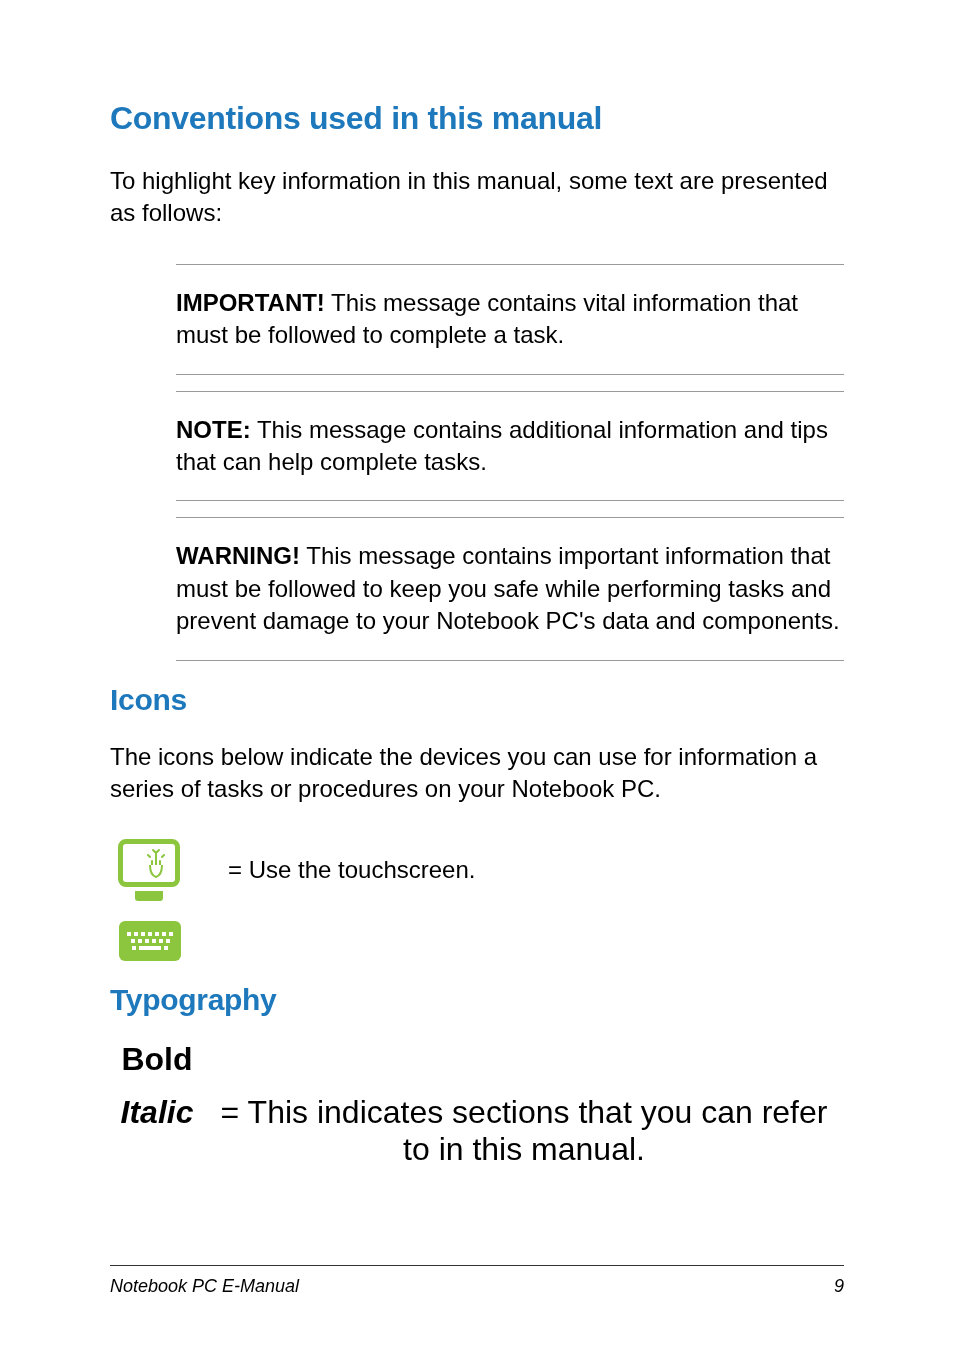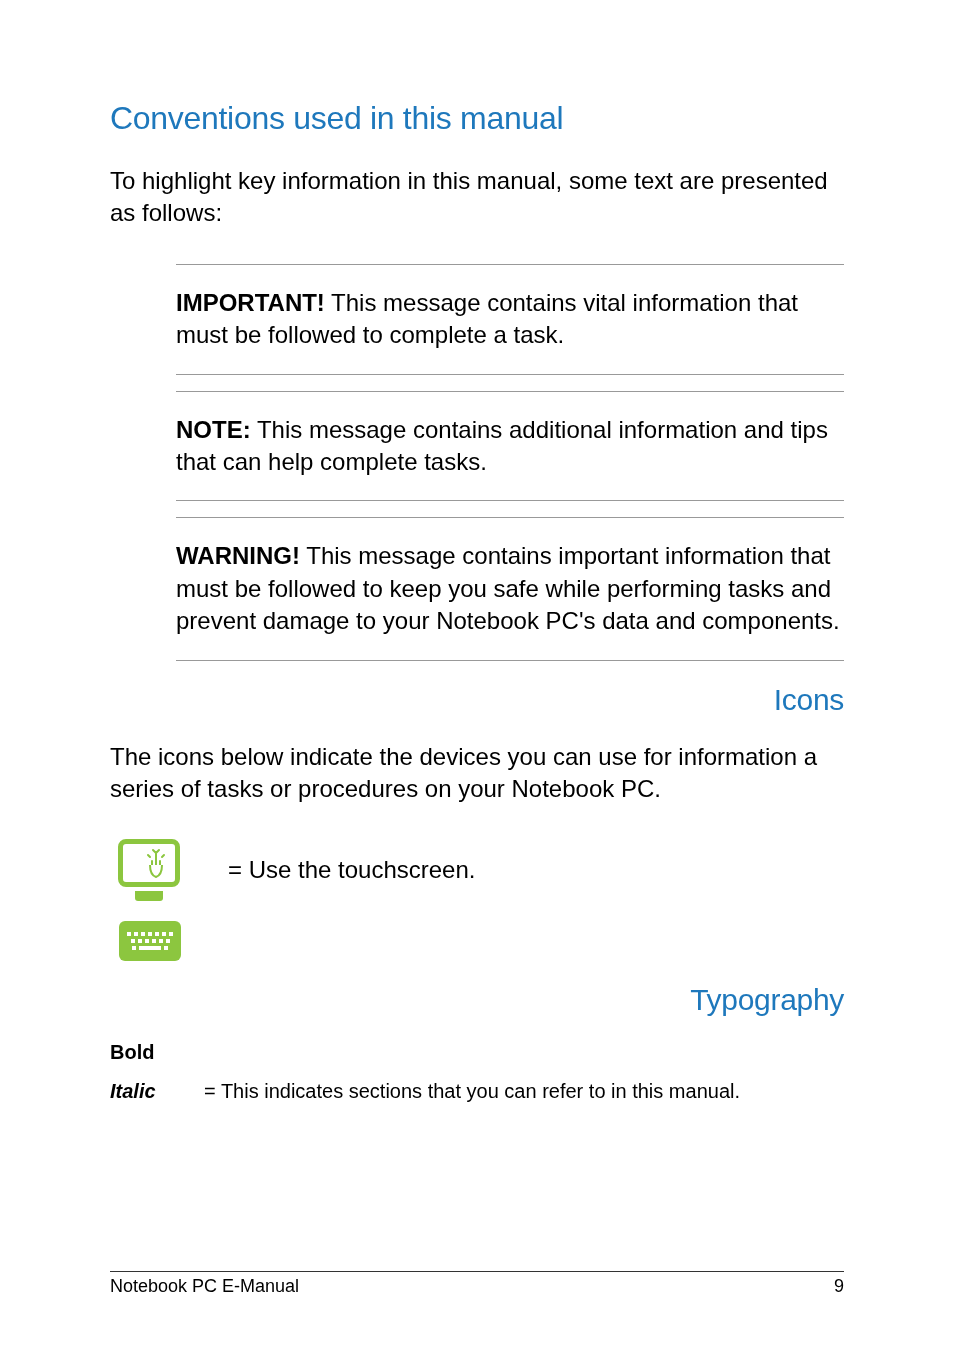--- a/index.html
+++ b/index.html
@@ -11,30 +11,29 @@
       font-family: 'Segoe UI', 'Myriad Pro', Arial, sans-serif;
       width: 954px;
       height: 1345px;
       background: #fff;
       padding: 100px 110px 50px 110px;
       position: relative;
       color: #000;
     }
     .heading-blue {
       color: #1e78bc;
-      font-weight: normal;
+      font-weight: bold;
       font-size: 32px;
       margin-bottom: 28px;
       letter-spacing: -0.3px;
     }
     .heading-blue.sub {
       font-size: 30px;
       margin-top: 22px;
       margin-bottom: 24px;
-      text-align: right;
     }
     .body-text {
       font-size: 24px;
       line-height: 1.35;
       margin-bottom: 34px;
     }
     .callout-box {
       margin-left: 66px;
       border-top: 1px solid #999;
       border-bottom: 1px solid #999;
@@ -143,44 +142,46 @@
       width: 22px;
       height: 4px;
       background: #fff;
     }
     .typo-table {
       margin-top: 4px;
     }
     .typo-row {
       display: flex;
       margin-bottom: 16px;
-      font-size: 20px;
+      font-size: 32px;
       align-items: baseline;
+      text-align: center;
     }
     .typo-label {
       width: 94px;
       flex-shrink: 0;
     }
     .typo-bold {
       font-weight: bold;
     }
     .typo-italic {
       font-style: italic;
       font-weight: bold;
     }
     .footer {
       position: absolute;
       bottom: 48px;
       left: 110px;
       right: 110px;
       border-top: 1px solid #333;
-      padding-top: 4px;
+      padding-top: 10px;
       display: flex;
       justify-content: space-between;
       font-size: 18px;
+      font-style: italic;
     }
   </style>
 </head>
 <body>
 
 <h2 class="heading-blue">Conventions used in this manual</h2>
 
 <p class="body-text">To highlight key information in this manual, some text are presented as follows:</p>
 
 <div class="callout-box">

